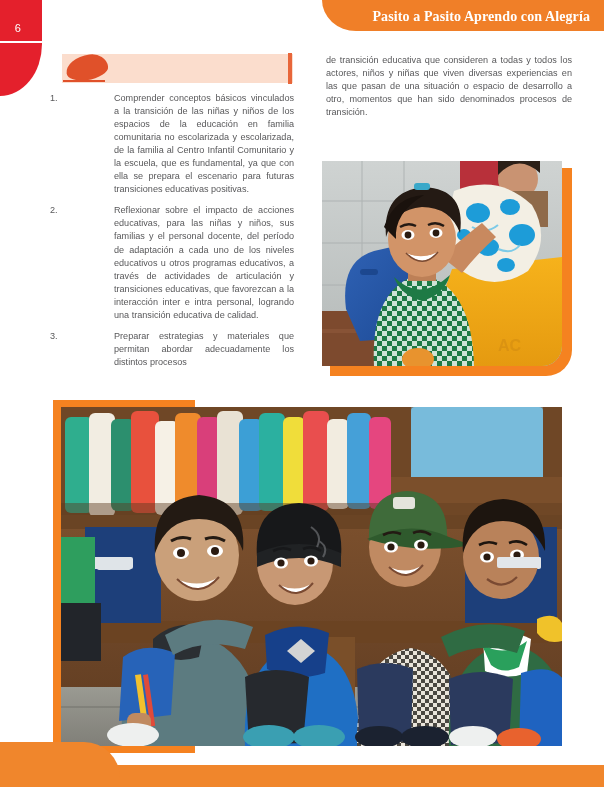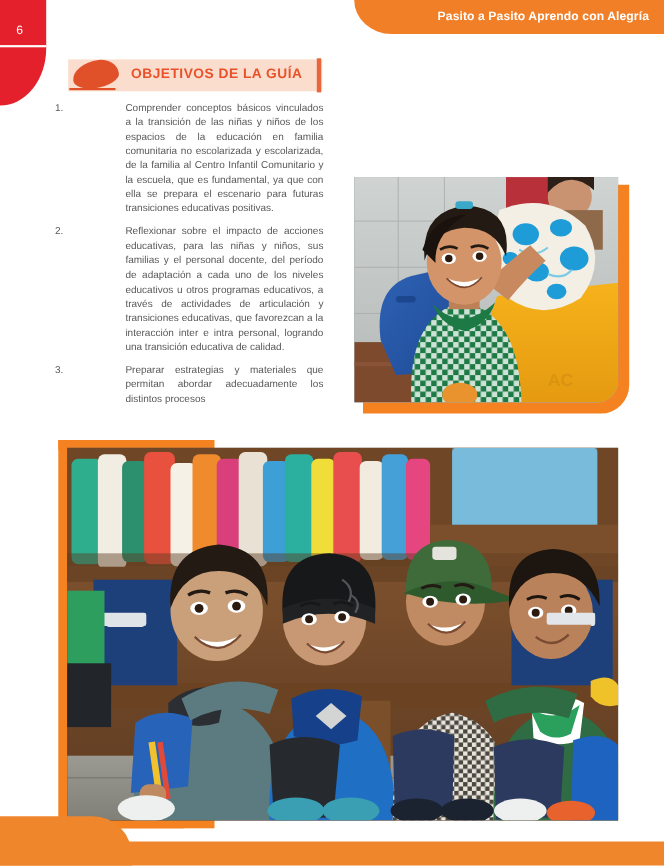--- a/index.html
+++ b/index.html
@@ -65,26 +65,26 @@
     height: 31px;
     background: #f07f28;
     border-bottom-left-radius: 34px 31px;
     z-index: 5;
   }
   .header-title {
     position: absolute;
     right: 14px;
     top: 9px;
     color: #ffffff;
-    font-size: 11px;
+    font-size: 14px;
     font-weight: bold;
     letter-spacing: 0.1px;
     white-space: nowrap;
     z-index: 6;
-    font-family: Liberation Sans, sans-serif;
+    font-family: Liberation Serif, serif;
   }
 
   
   .section-banner {
     position: absolute;
     left: 62px;
     top: 54px;
     width: 231px;
     height: 29px;
     background: #fbddcd;
@@ -263,37 +263,39 @@
   <div class="page-tab-rule"></div>
   <div class="page-number">6</div>
 
   <div class="header-band"></div>
   <div class="header-title">Pasito a Pasito Aprendo con Alegría</div>
 
   <div class="section-banner"></div>
   <div class="banner-leaf"></div>
   <div class="banner-leaf-underline"></div>
   <div class="banner-endbar"></div>
-  <div class="banner-title">OBJETIVOS DE LA GUÍA</div>
 
   <div class="col col-left">
     <div class="li">
       <span class="li-marker">1.</span>
       <span class="li-text">Comprender conceptos básicos vinculados a la transición de las niñas y niños de los espacios de la educación en familia comunitaria no escolarizada y escolarizada, de la familia al Centro Infantil Comunitario y la escuela, que es fundamental, ya que con ella se prepara el escenario para futuras transiciones educativas positivas.</span>
     </div>
     <div class="li">
       <span class="li-marker">2.</span>
       <span class="li-text">Reflexionar sobre el impacto de acciones educativas, para las niñas y niños, sus familias y el personal docente, del período de adaptación a cada uno de los niveles educativos u otros programas educativos, a través de actividades de articulación y transiciones educativas, que favorezcan a la interacción inter e intra personal, logrando una transición educativa de calidad.</span>
     </div>
     <div class="li">
       <span class="li-marker">3.</span>
       <span class="li-text">Preparar estrategias y materiales que permitan abordar adecuadamente los distintos procesos</span>
     </div>
   </div>
 
+  <div class="col col-right">
+    <p class="para">de transición educativa que consideren a todas y todos los actores, niños y niñas que viven diversas experiencias en las que pasan de una situación o espacio de desarrollo a otro, momentos que han sido denominados procesos de transición.</p>
+  </div>
 
   <div class="photo-top-shadow"></div>
   <div class="photo-top">
     <svg viewBox="0 0 240 205" width="240" height="205" preserveAspectRatio="xMidYMid slice">
       <defs>
         <linearGradient id="tgWall" x1="0" y1="0" x2="0" y2="1">
           <stop offset="0" stop-color="#cfd3d2"></stop>
           <stop offset="1" stop-color="#b4b9b8"></stop>
         </linearGradient>
         <linearGradient id="tgChair" x1="0" y1="0" x2="1" y2="1">

